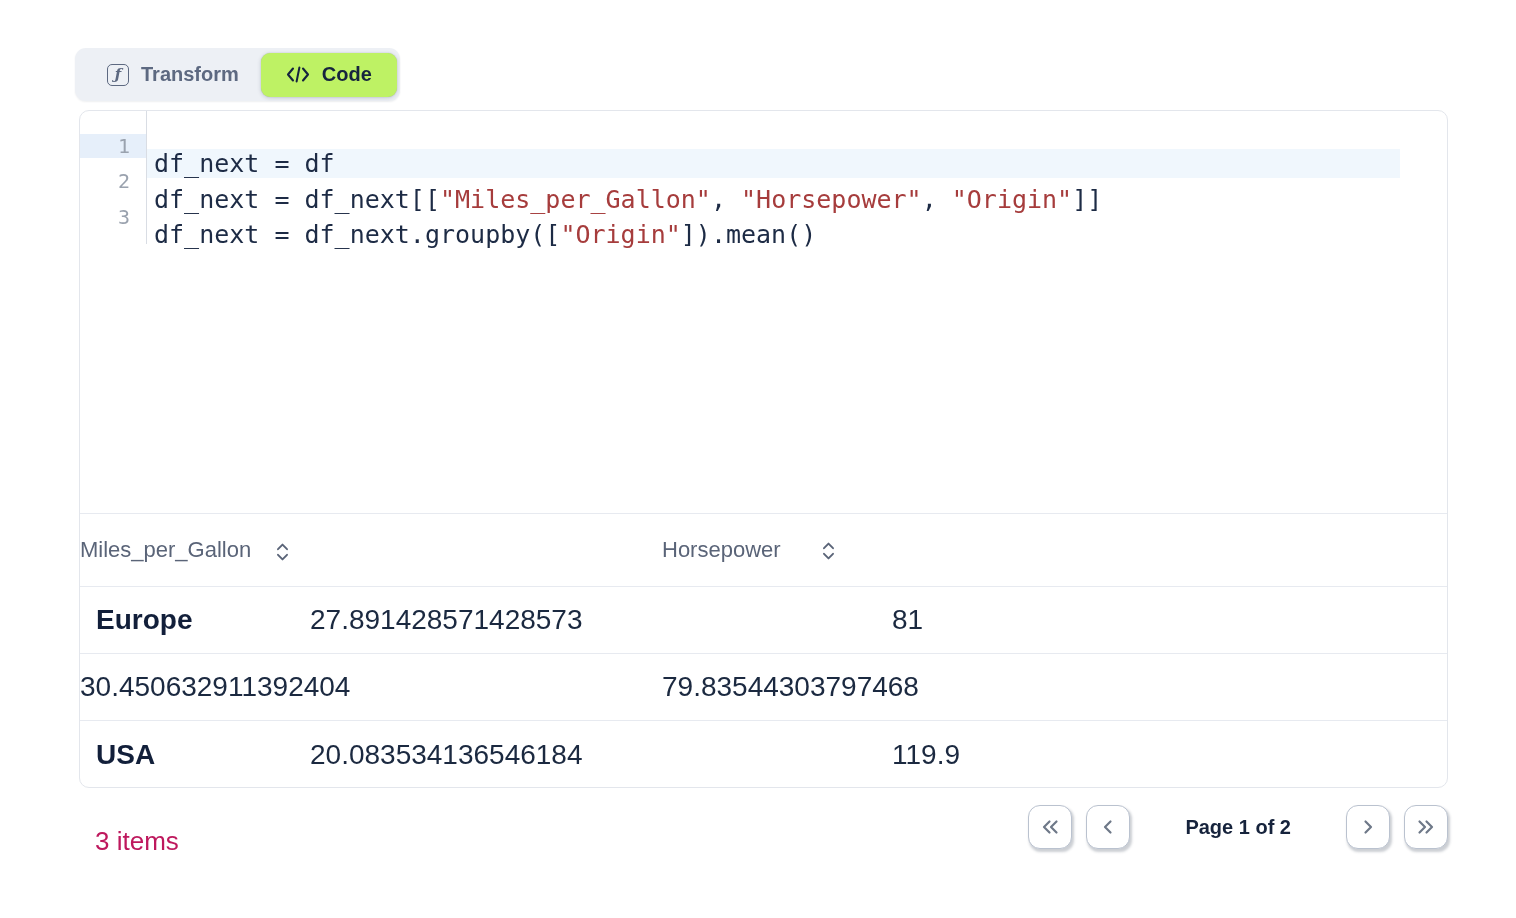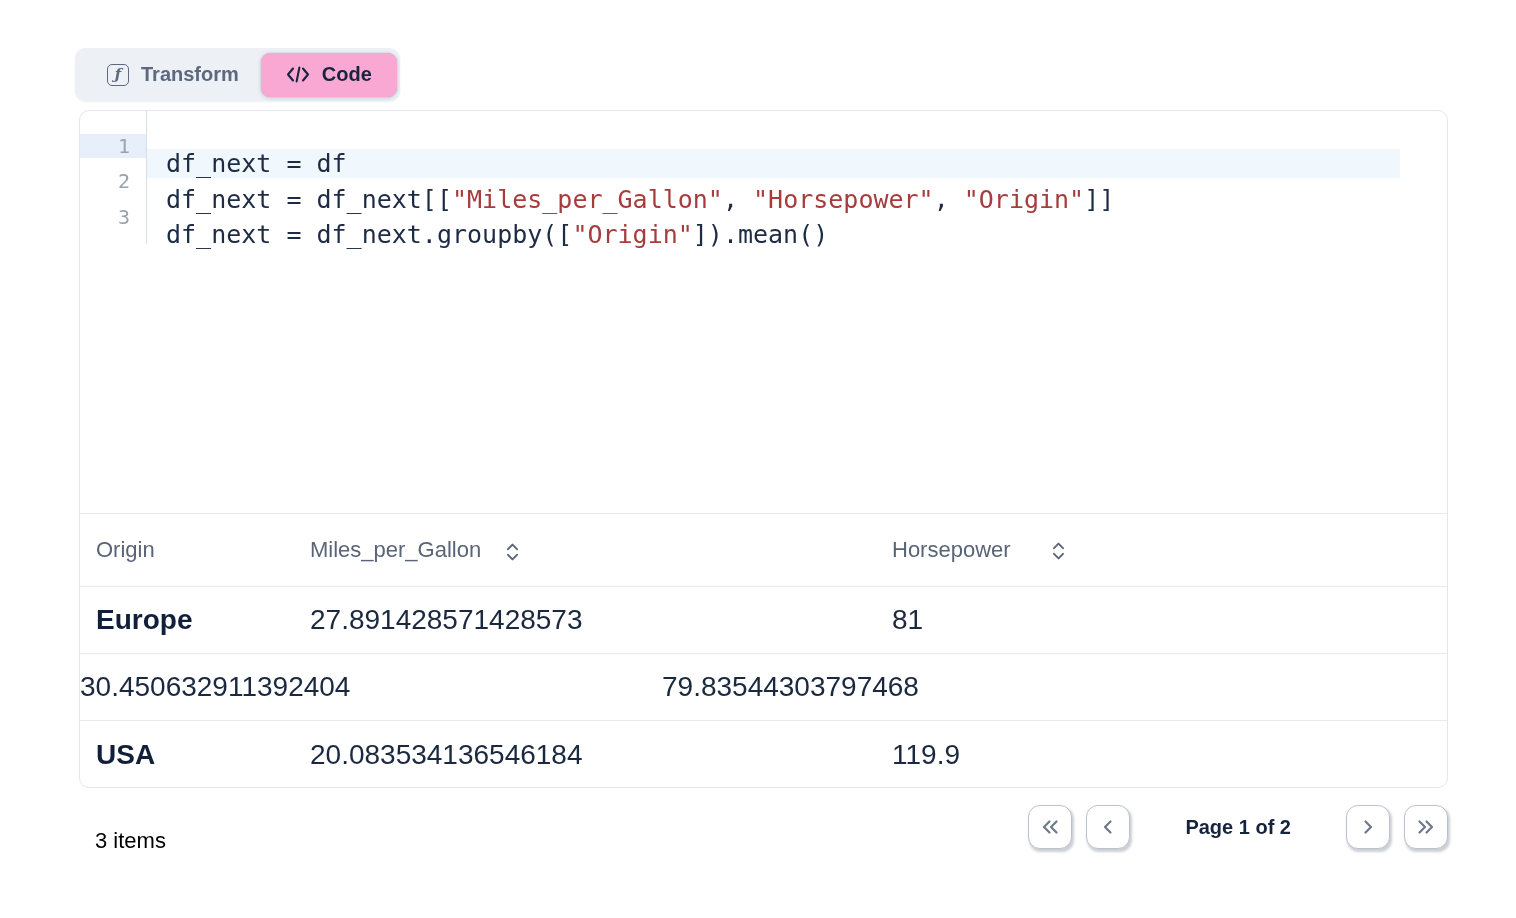--- a/index.html
+++ b/index.html
@@ -9,60 +9,60 @@
   
   .tabbar { position:absolute; left:75px; top:48px; height:53px;
     background:#edf0f5; border-radius:11px; display:flex; align-items:center;
     padding-right:3px; box-shadow:0 1px 2px rgba(20,30,55,.07); }
   .tab { display:flex; align-items:center; gap:12px; font-size:20px; white-space:nowrap; }
   .tab-transform { color:#5d6981; font-weight:600; padding:0 22px 0 32px; cursor:pointer; }
   .fn-icon { width:22px; height:22px; border:1.7px solid #5d6981; border-radius:5px;
     display:flex; align-items:center; justify-content:center;
     font-family:"DejaVu Serif", serif; font-style:italic; font-weight:600;
     font-size:15px; line-height:1; color:#5d6981; }
-  .tab-code { background:#f9a8d4; border-radius:9px; height:44px; padding:0 25px;
+  .tab-code { background:#bef264; border-radius:9px; height:44px; padding:0 25px;
     color:#16243e; font-weight:700; cursor:pointer;
     box-shadow:0 1px 4px rgba(15,25,50,.18), 0 0 1px rgba(15,25,50,.25); }
   .code-icon { display:block; }
 
   
   .panel { position:absolute; left:79px; top:110px; width:1369px; height:678px;
     border:1px solid #e3e6ec; border-radius:10px; background:#fff; overflow:hidden;
     display:flex; flex-direction:column; }
 
   
   .code-area { height:402px; flex:none; position:relative; padding-top:17px; cursor:text; }
   .gutter-rule { position:absolute; left:66px; top:0; width:1px; height:133px;
     background:#d9dde4; }
   .code-line { display:flex; height:35.5px; align-items:center;
     font-family:"DejaVu Sans Mono", monospace; font-size:25px; color:#1d2b45; }
   .ln { width:66px; flex:none; text-align:right; padding-right:16px;
     font-size:20px; color:#9aa2ae; }
-  .lc { flex:1; padding-left:20px; white-space:pre;margin-top:36px; }
+  .lc { flex:1; padding-left:8px; white-space:pre;margin-top:36px; }
   .code-line.active .ln { background:#e6effa; }
   .code-line.active .lc { background:#f0f7fd; margin-right:47px; }
   .tok-str { color:#a63c3c; }
 
   
   .thead { height:74px; flex:none; display:flex; align-items:center;
     border-top:1px solid #e7eaf0; border-bottom:1px solid #e7eaf0;
     color:#5a6478; font-size:22px; }
   .col-origin { width:230px; flex:none; padding-left:16px; }
   .col-mpg { width:582px; flex:none; display:flex; align-items:flex-end; gap:24px; }
   .col-hp { flex:1; display:flex; align-items:center; gap:40px; }
   .sort-icon { display:block; cursor:pointer; flex:none; margin-top:2px; }
   .trow { height:67px; flex:none; display:flex; align-items:center;
     font-size:28px; color:#1b2940; border-bottom:1px solid #e7eaf0; }
   .trow:last-child { border-bottom:none; }
   .origin-val { font-weight:700; color:#121f3a; }
 
   
   .footerbar { position:absolute; left:79px; top:802px; width:1369px; height:50px;
     display:flex; align-items:center; }
-  .items-count { padding-left:16px; color:#000000; font-size:22px;margin-top:28px; }
+  .items-count { padding-left:16px; color:#be185d; font-size:26px;margin-top:28px; }
   .pager { margin-left:auto; display:flex; align-items:center; }
   .pgbtn { width:44px; height:44px; border:1.5px solid #bac2cf; border-radius:12px;
     background:#ffffff; display:flex; align-items:center; justify-content:center;
     cursor:pointer; box-shadow:1.5px 2.5px 2.5px rgba(25,35,60,.22); }
   .pgbtn + .pgbtn { margin-left:14px; }
   .page-label { font-size:20px; font-weight:700; color:#16233c; margin:0 55px;
     white-space:nowrap; }
   svg { display:block; }
 </style>
 </head>
@@ -98,21 +98,20 @@
       <div class="lc"><span>df_next = df_next[[</span><span class="tok-str">"Miles_per_Gallon"</span><span>, </span><span class="tok-str">"Horsepower"</span><span>, </span><span class="tok-str">"Origin"</span><span>]]</span></div>
     </div>
 
     <div class="code-line">
       <div class="ln">3</div>
       <div class="lc"><span>df_next = df_next.groupby([</span><span class="tok-str">"Origin"</span><span>]).mean()</span></div>
     </div>
   </div>
 
   <div class="thead">
-    <div class="col-origin">Origin</div>
     <div class="col-mpg">
       <span>Miles_per_Gallon</span>
       <svg class="sort-icon" width="15" height="22" viewBox="0 0 15 22">
         <path d="M3 8.2 L7.5 3.6 L12 8.2" fill="none" stroke="#5a6478" stroke-width="1.9" stroke-linecap="round" stroke-linejoin="round"></path>
         <path d="M3 13.8 L7.5 18.4 L12 13.8" fill="none" stroke="#5a6478" stroke-width="1.9" stroke-linecap="round" stroke-linejoin="round"></path>
       </svg>
     </div>
     <div class="col-hp">
       <span>Horsepower</span>
       <svg class="sort-icon" width="15" height="22" viewBox="0 0 15 22">

